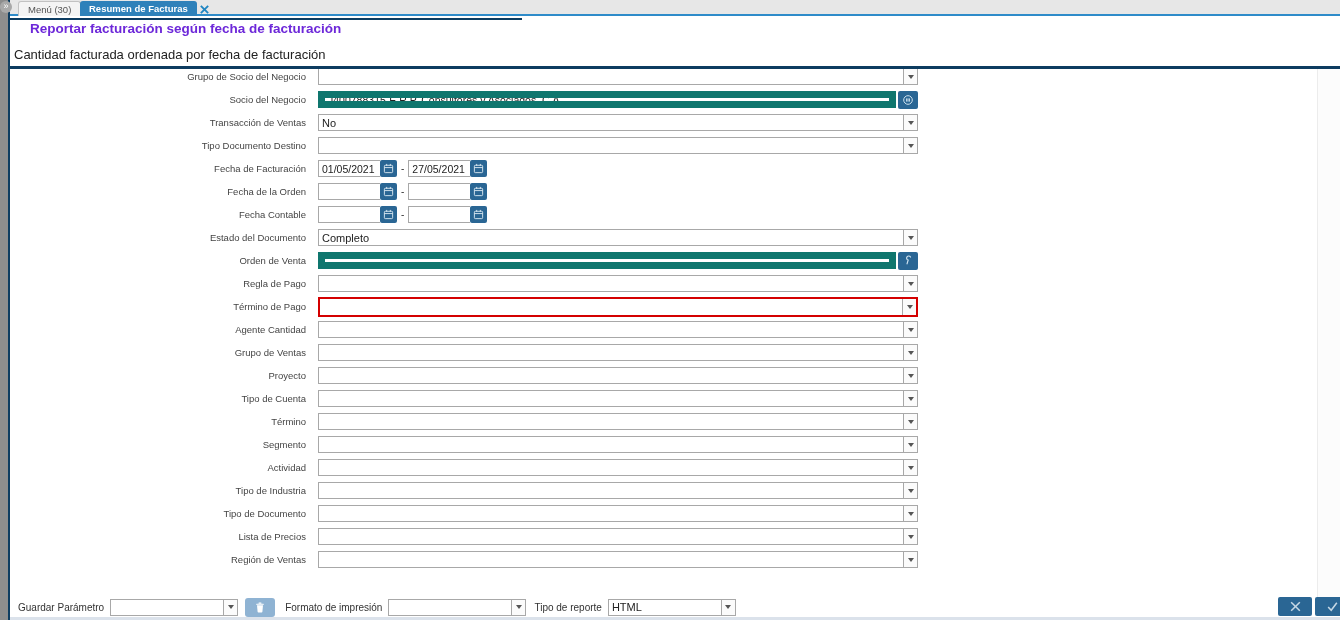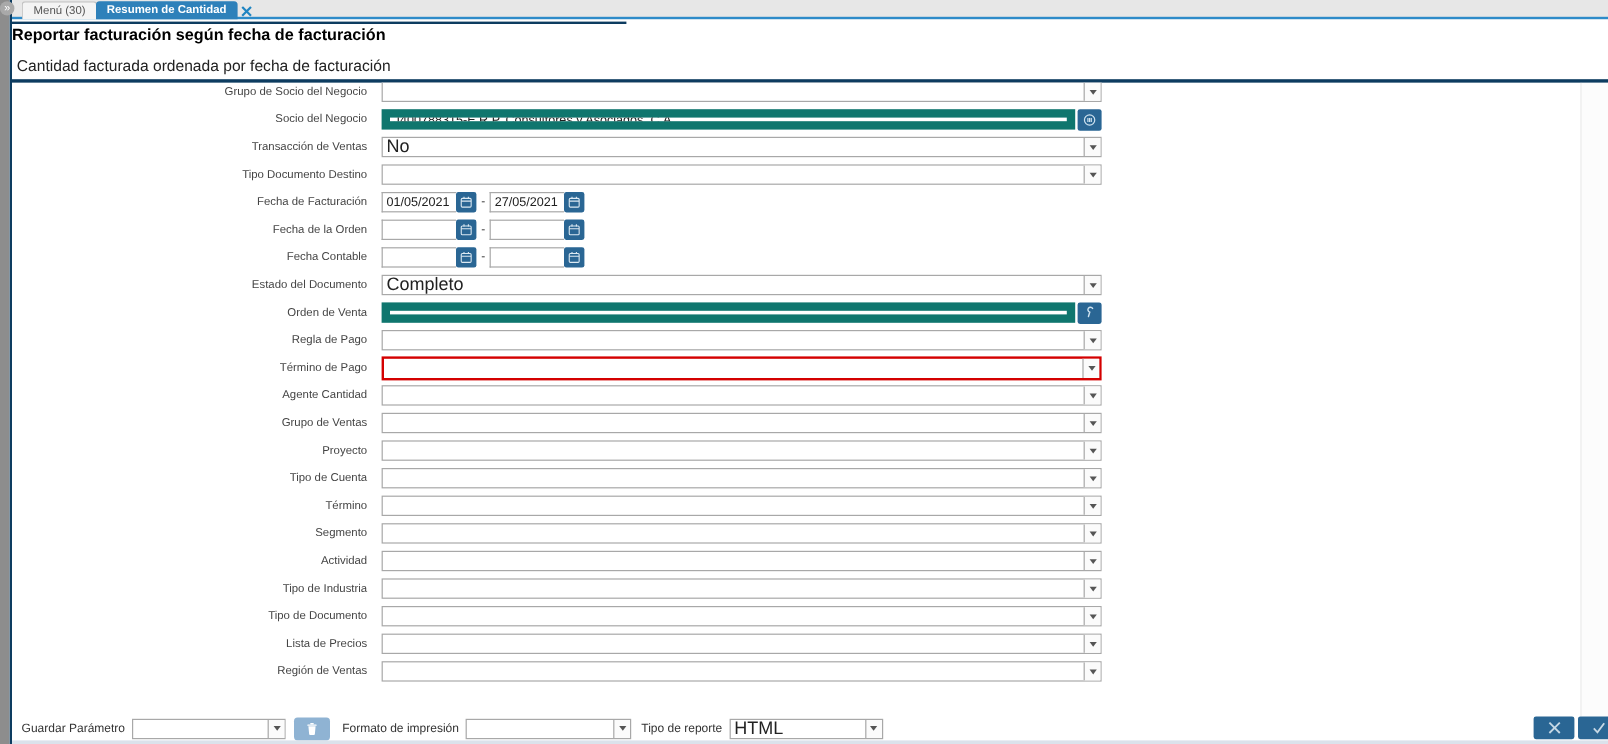--- a/index.html
+++ b/index.html
@@ -19,37 +19,37 @@
   .tabstrip{position:absolute;left:0;top:0;width:100%;height:14px;background:#e7e7e7;
         border-bottom:2px solid #2e8bc9;}
   .tab{position:absolute;top:1px;height:15px;display:flex;align-items:center;
         font-size:9.5px;padding:0 9px;box-sizing:border-box;border-radius:3px 3px 0 0;}
   .tab.inactive{left:8px;background:#f4f4f4;border:1px solid #c2c2c2;border-bottom:none;color:#555;}
   .tab.active{left:70px;background:#2e81ba;color:#fff;font-weight:bold;}
   .tab-close{position:absolute;right:-13px;top:3px;width:11px;height:11px;}
 
   
   .caption-line{position:absolute;left:0;top:18px;width:512px;height:2px;background:#0d3c60;}
-  .page-title{position:absolute;left:0;top:21px;font-size:13.5px;font-weight:bold;color:#000000;}
+  .page-title{position:absolute;left:20px;top:21px;font-size:13.5px;font-weight:bold;color:#6d28d9;}
   .page-subtitle{position:absolute;left:4px;top:47px;font-size:13px;color:#222;}
   .divider{position:absolute;left:0;top:66px;width:100%;height:3px;background:#0d3c60;}
 
   
   .form-area{position:absolute;left:0;top:69px;width:100%;height:528px;overflow:hidden;background:#fff;}
   .scroll-track{position:absolute;right:0;top:0;width:22px;height:528px;background:#fcfcfc;
         border-left:1px solid #ececec;}
   .rows{position:absolute;left:0;top:-4px;width:100%;}
   .row{height:23px;display:flex;align-items:center;}
   .flabel{width:296px;flex:none;text-align:right;padding-right:6px;font-size:9.5px;color:#444;
         white-space:nowrap;overflow:hidden;}
   .fwrap{display:flex;align-items:center;margin-left:6px;}
 
   .select{width:600px;height:17px;border:1px solid #a8a8a8;background:#fff;box-sizing:border-box;
         display:flex;align-items:center;}
-  .select .val{flex:1;font-size:15px;color:#222;padding-left:3px;white-space:nowrap;overflow:hidden;}
+  .select .val{flex:1;font-size:11px;color:#222;padding-left:3px;white-space:nowrap;overflow:hidden;}
   .select .arrow{width:13px;align-self:stretch;border-left:1px solid #a8a8a8;background:#fbfbfb;
         display:flex;align-items:center;justify-content:center;flex:none;}
   .tri{width:0;height:0;border-left:3px solid transparent;border-right:3px solid transparent;
         border-top:4px solid #555;}
   .select.error{border:2px solid #d40000;height:20px;}
 
   .text-input{width:578px;height:17px;border:7px solid #0f766e;box-sizing:border-box;background:#fff;
         font-size:10.5px;color:#222;display:flex;align-items:center;padding-left:3px;
         white-space:nowrap;overflow:hidden;}
   .btn-blue{width:20px;height:18px;background:#2a6694;border-radius:2px;margin-left:2px;flex:none;
@@ -85,21 +85,21 @@
     <span>»</span>
   </div>
 
   <div class="panel">
 
     <div class="tabstrip">
       <div class="tab inactive">
         <span>Menú (30)</span>
       </div>
       <div class="tab active">
-        <span>Resumen de Cantidad</span>
+        <span>Resumen de Facturas</span>
         <svg class="tab-close" viewBox="0 0 12 12">
           <line x1="2" y1="2" x2="10" y2="10" stroke="#1f85c2" stroke-width="2"></line>
           <line x1="10" y1="2" x2="2" y2="10" stroke="#1f85c2" stroke-width="2"></line>
         </svg>
       </div>
     </div>
 
     <div class="caption-line"></div>
     <div class="page-title">Reportar facturación según fecha de facturación</div>
     <div class="page-subtitle">Cantidad facturada ordenada por fecha de facturación</div>

